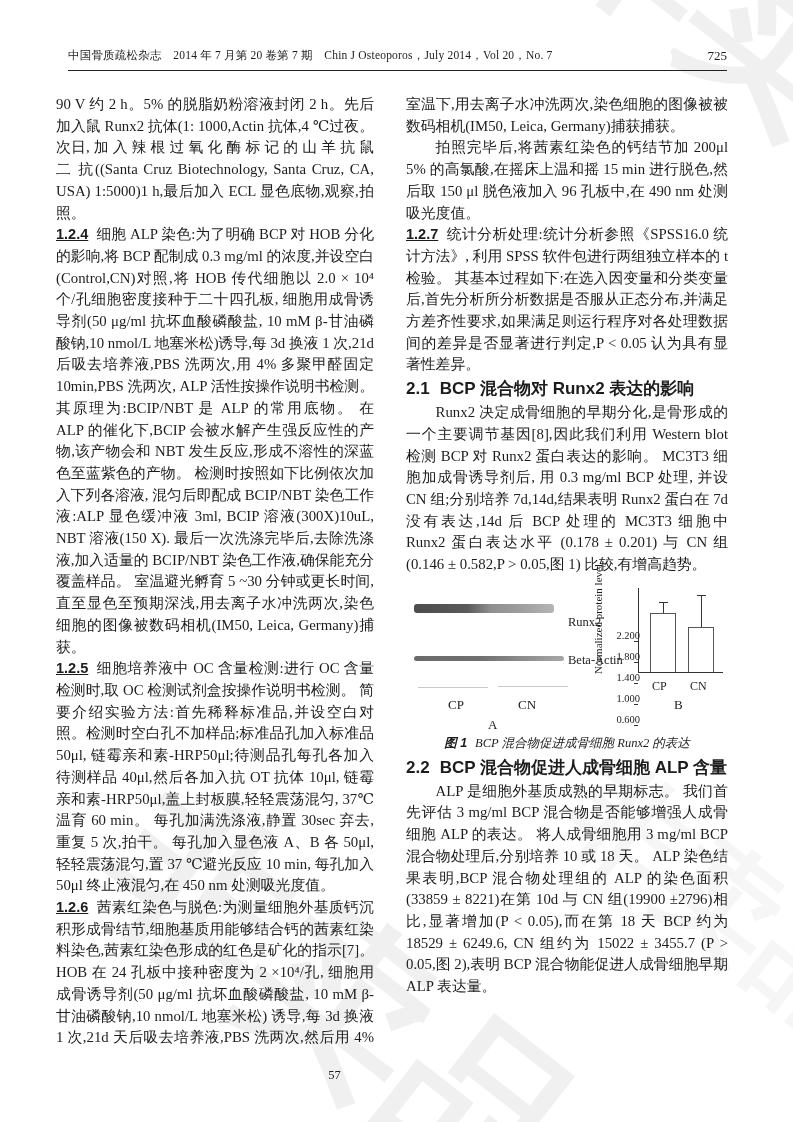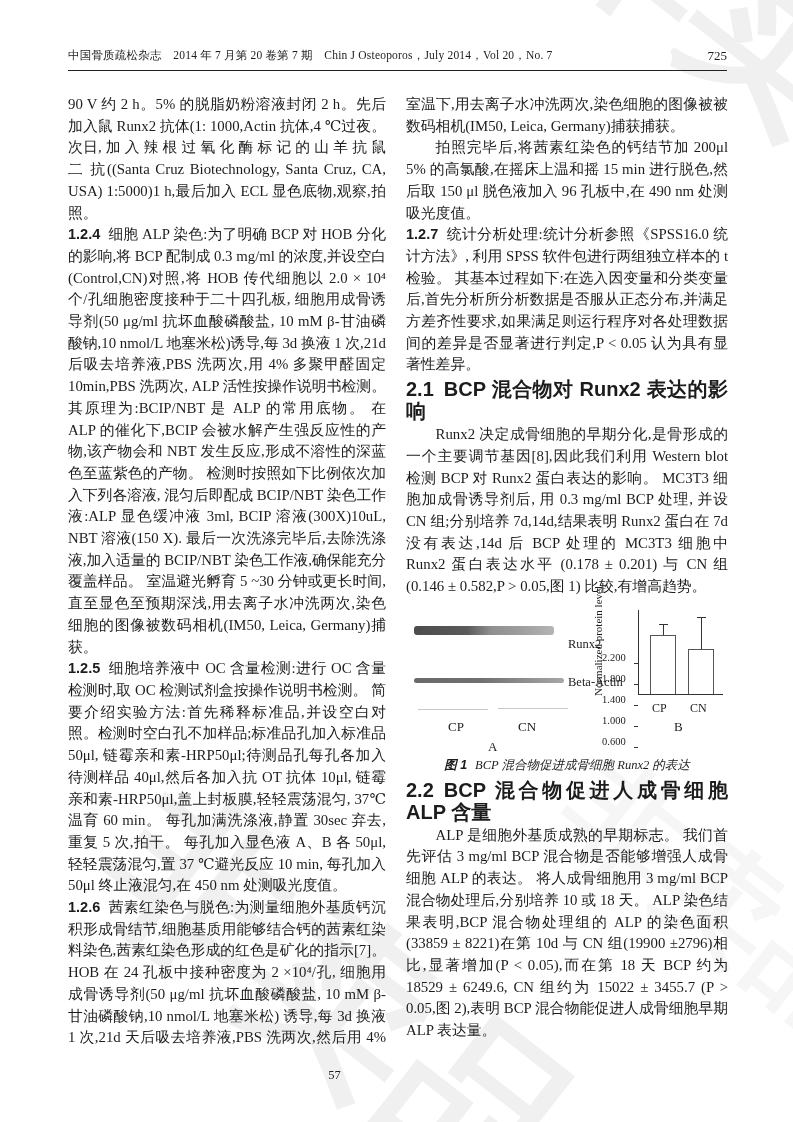--- a/index.html
+++ b/index.html
@@ -16,31 +16,31 @@
   #header{
     position:absolute;left:68px;top:48px;width:659px;z-index:2;
     border-bottom:1.5px solid #222;padding-bottom:6px;
     display:flex;justify-content:space-between;
   }
   #header .jline{font-size:11.5px;letter-spacing:0.2px;}
   #header .pnum{font-size:13px;}
   
   .col{position:absolute;top:94px;z-index:1;font-size:14.8px;line-height:21.7px;
        text-align:justify;overflow:hidden;}
-  #col-left{left:68px;width:318px;height:950px;}
+  #col-left{left:56px;width:318px;height:950px;}
   #col-right{left:406px;width:322px;height:960px;}
   .para{margin:0;}
   .para.indent{text-indent:2em;}
   .secnum{font-weight:bold;font-family:"Liberation Sans","DejaVu Sans",sans-serif;
-          margin-right:8px;font-size:14.5px;}
+          margin-right:8px;font-size:14.5px;text-decoration:underline;}
   .h1{font-family:"Liberation Sans","DejaVu Sans",sans-serif;font-weight:bold;
       font-size:16.5px;margin:14px 0 10px 0;line-height:22px;}
   .h1 .hn{margin-right:16px;}
   .h2{font-family:"Liberation Sans","DejaVu Sans",sans-serif;font-weight:bold;
-      font-size:20px;margin:2px 0 2px 0;line-height:22px;}
+      font-size:17px;margin:2px 0 2px 0;line-height:22px;}
   .h2 .hn{margin-right:10px;}
   
   #figure1{margin:6px 0 4px 0;}
   #fig-panels{display:flex;align-items:flex-start;}
   
   #panelA{position:relative;width:190px;height:128px;flex:0 0 auto;}
   .band{position:absolute;border-radius:3px;filter:blur(0.4px);}
   #band-runx2{left:8px;top:22px;width:140px;height:9px;
     background:linear-gradient(to right,#4c4c4c 0%,#5a5a5a 38%,#8f8f8f 55%,#9d9d9d 75%,#b5b5b5 100%);}
   #band-actin{left:8px;top:74px;width:150px;height:5px;
@@ -55,21 +55,21 @@
   #lane1{left:42px;}
   #lane2{left:112px;}
   .panel-letter{position:absolute;font-size:13px;}
   #letterA{left:82px;top:132px;}
   
   #panelB{position:relative;width:132px;height:150px;margin-left:0px;flex:0 0 auto;}
   #ylab{position:absolute;left:-8px;top:92px;transform:rotate(-90deg);transform-origin:left top;
         font-size:11px;white-space:nowrap;}
   #plot{position:absolute;left:42px;top:6px;width:84px;height:84px;
         border-left:1px solid #333;border-bottom:1px solid #333;}
-  .tick-label{position:absolute;right:88px;width:38px;text-align:left;font-size:10.5px;}
+  .tick-label{position:absolute;right:88px;width:38px;text-align:right;font-size:10.5px;}
   .tick-mark{position:absolute;left:38px;width:4px;height:1px;background:#333;}
   .bar{position:absolute;bottom:0;width:26px;background:#fff;border:1px solid #555;border-bottom:none;box-sizing:border-box;}
   .err-line{position:absolute;width:1px;background:#333;}
   .err-cap{position:absolute;width:9px;height:1px;background:#333;}
   .xcat{position:absolute;top:94px;font-size:12px;}
   #letterB{left:78px;top:112px;}
   
   .caption{text-align:center;margin-top:2px;font-style:italic;}
   .caption .cap-line{font-size:12.5px;line-height:19px;}
   .cap-bold{font-weight:bold;font-family:"Liberation Sans","DejaVu Sans",sans-serif;margin-right:8px;}

